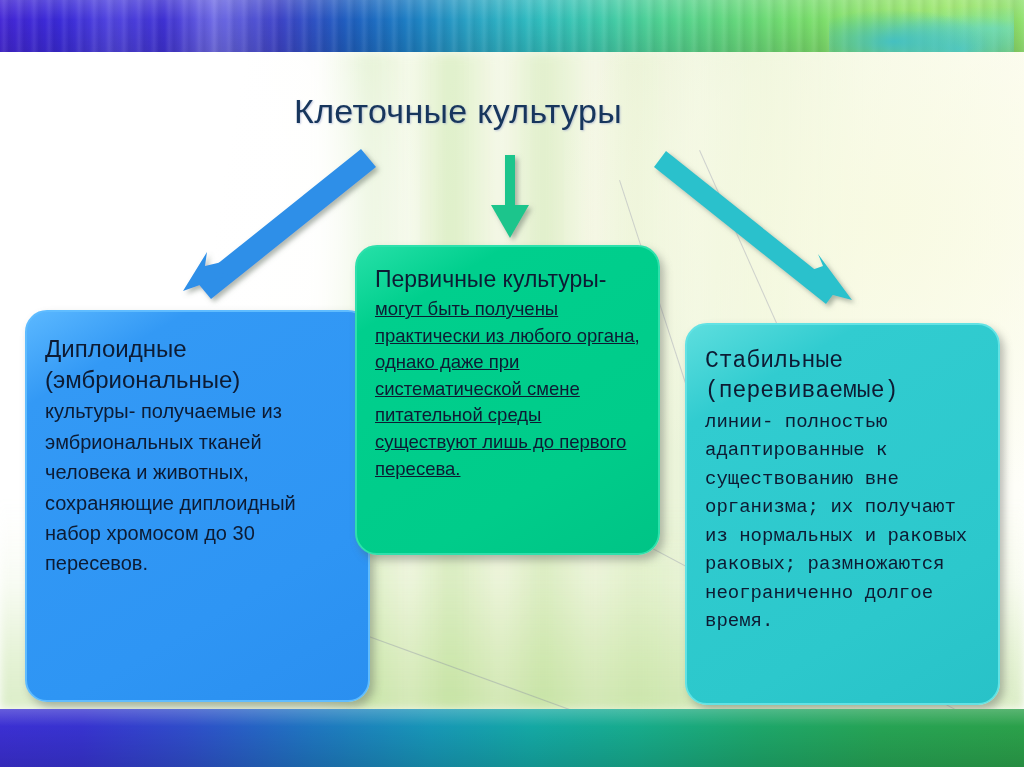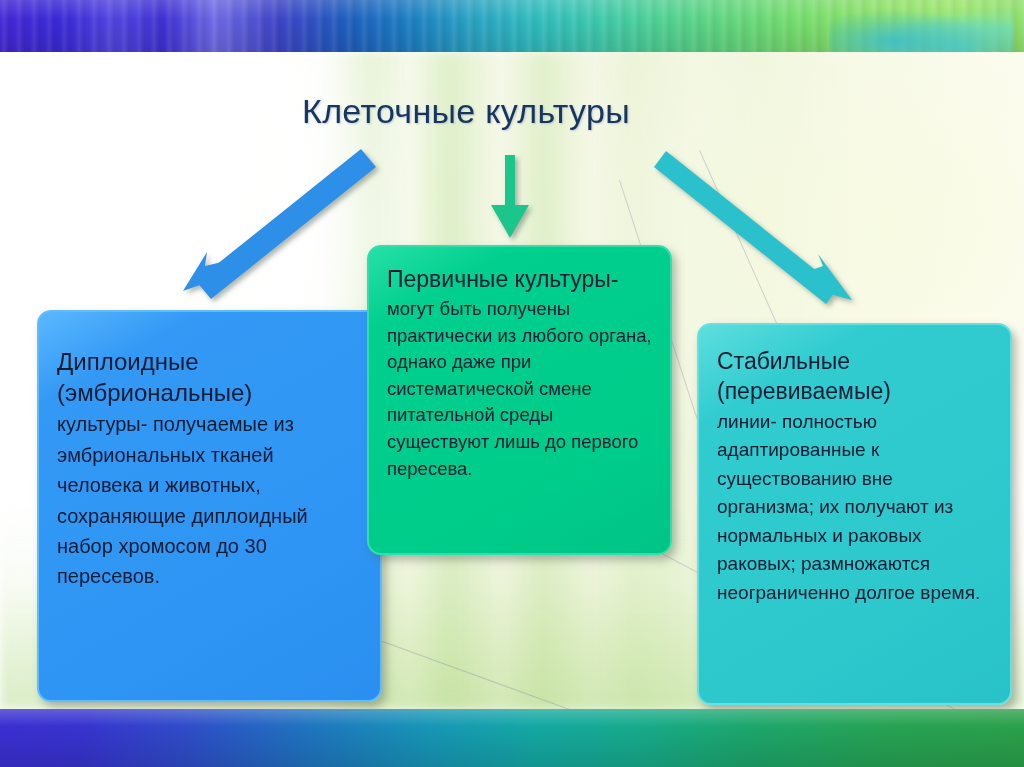--- a/index.html
+++ b/index.html
@@ -202,21 +202,21 @@
     inset: 0;
     background: linear-gradient(180deg,
       rgba(255,255,255,0.22) 0%,
       rgba(255,255,255,0.00) 30%,
       rgba(0,0,0,0.12) 100%);
   }
 
   
   .slide-title {
     position: absolute;
-    left: 16px;
+    left: 8px;
     top: 92px;
     width: 900px;
     text-align: center;
     font-size: 34px;
     font-weight: 400;
     color: #17365d;
     letter-spacing: 0.3px;
     text-shadow: 1px 1px 2px rgba(150,160,200,0.55);
     white-space: nowrap;
   }
@@ -225,26 +225,25 @@
   .arrow-svg {
     position: absolute;
     left: 0; top: 0;
     width: 1024px; height: 767px;
     pointer-events: none;
   }
 
   
   .box {
     position: absolute;
-    border-radius: 14px;
+    border-radius: 22px;
     box-sizing: border-box;
     box-shadow: 4px 5px 9px rgba(90,95,90,0.42);
     padding: 16px 16px 12px 16px;
     overflow: hidden;
-    margin-left: 12px;
   }
   .box .hdr {
     display: block;
     font-size: 23px;
     color: #0d1b33;
     line-height: 1.30;
     font-weight: 400;
     white-space: pre-line;
   }
   .box .body {
@@ -256,48 +255,49 @@
     margin-top: 1px;
   }
 
   #box-diploid {
     left: 25px;
     top: 310px;
     width: 345px;
     height: 392px;
     background: linear-gradient(150deg, #5bb8ff 0%, #3399f5 16%, #2e95f4 70%, #2a8ff0 100%);
     border: 2px solid #5fbcff;
-    padding-top: 34px;
+    padding-top: 21px;
     padding-left: 18px;
   }
   #box-diploid .hdr { font-size: 24px; }
   #box-diploid .body { font-size: 20px; line-height: 1.52; }
 
   #box-primary {
     left: 355px;
     top: 245px;
     width: 305px;
     height: 310px;
     background: linear-gradient(150deg, #26e0a8 0%, #00cf8d 18%, #00cc8a 72%, #00c486 100%);
     border: 2px solid #2fe0ac;
     padding-top: 18px;
     padding-left: 18px;
   }
   #box-primary .hdr { font-size: 23px; }
-  #box-primary .body { font-size: 18.5px; line-height: 1.44; }
+  #box-primary .body { font-size: 18.5px; line-height: 1.44; text-decoration: underline; }
 
   #box-stable {
     left: 685px;
     top: 323px;
     width: 315px;
     height: 382px;
     background: linear-gradient(150deg, #5ddede 0%, #31ccd0 18%, #2cc8cc 72%, #28c2c8 100%);
     border: 2px solid #62e2e4;
     padding-top: 22px;
     padding-left: 18px;
+    font-family: Liberation Mono, monospace;
   }
   #box-stable .hdr { font-size: 23px; }
   #box-stable .body { font-size: 19px; line-height: 1.50; }
 </style>
 </head>
 <body>
 
 <div id="slide">
 
   <div class="bg-base"></div>

